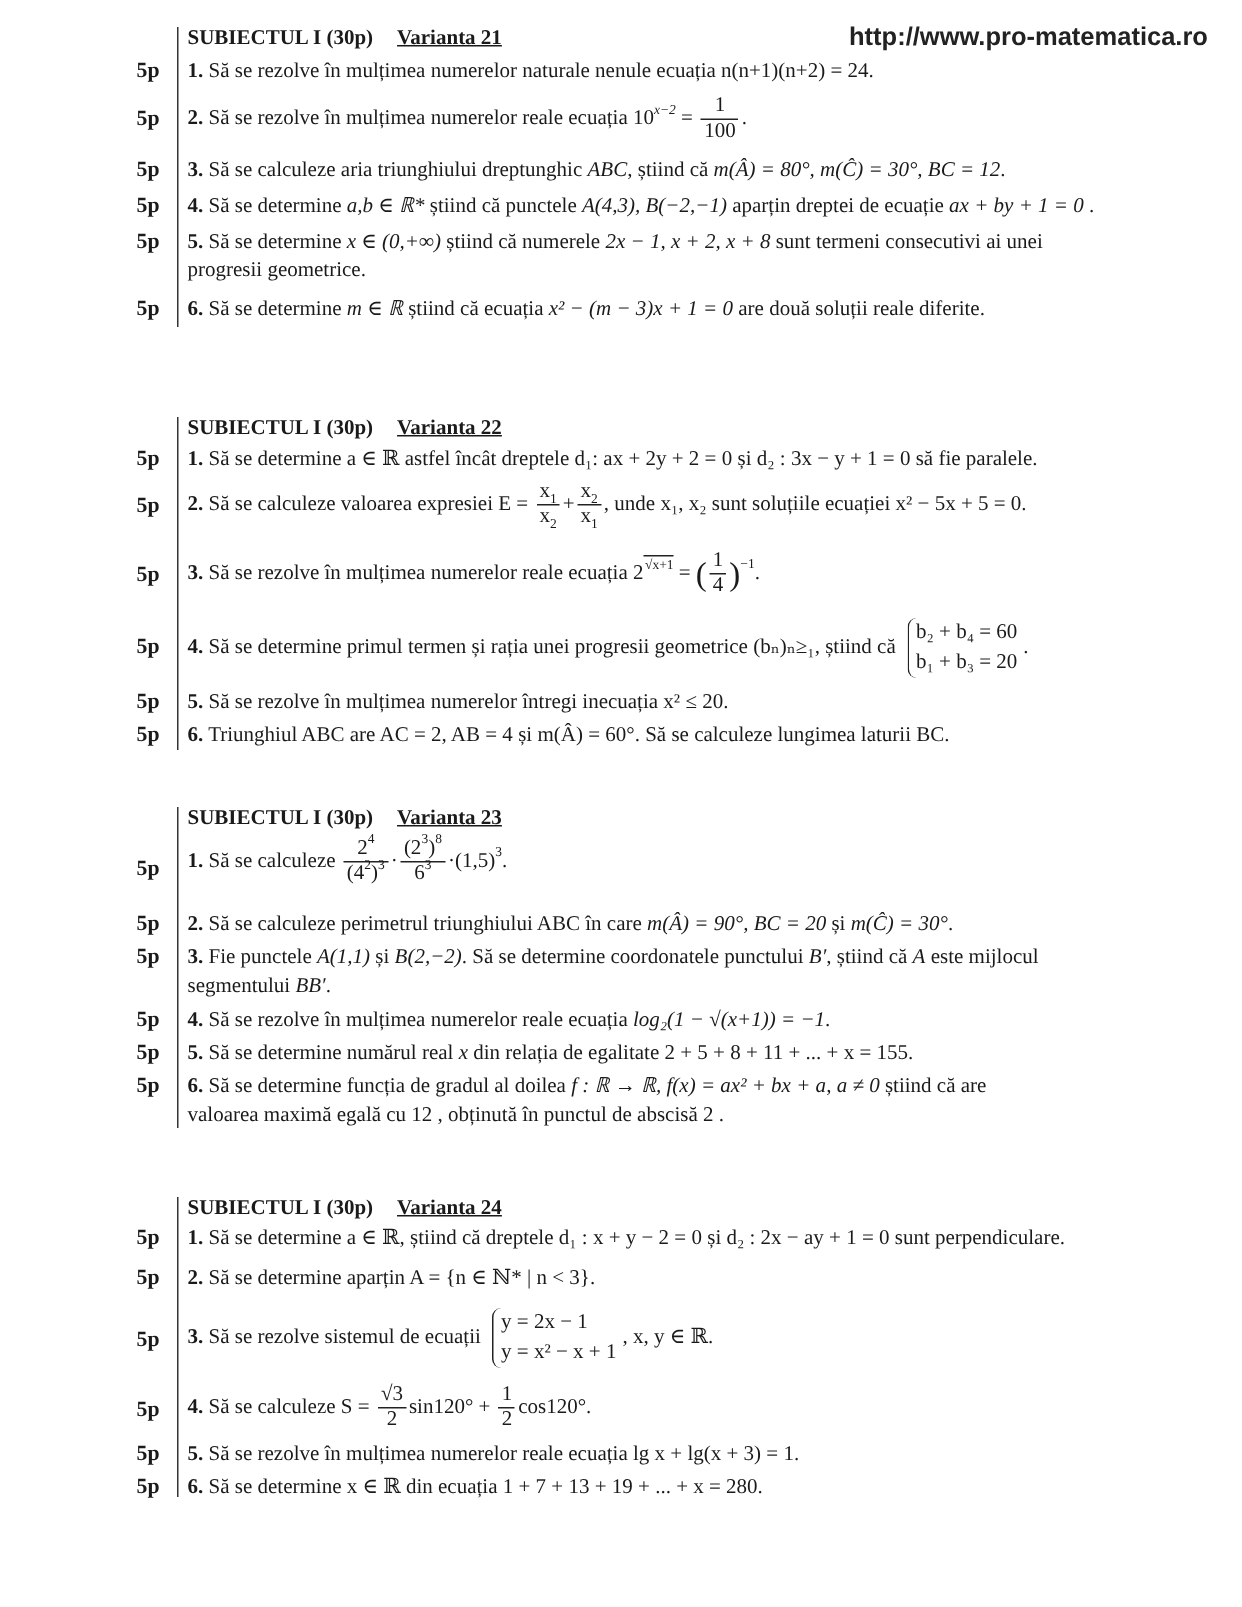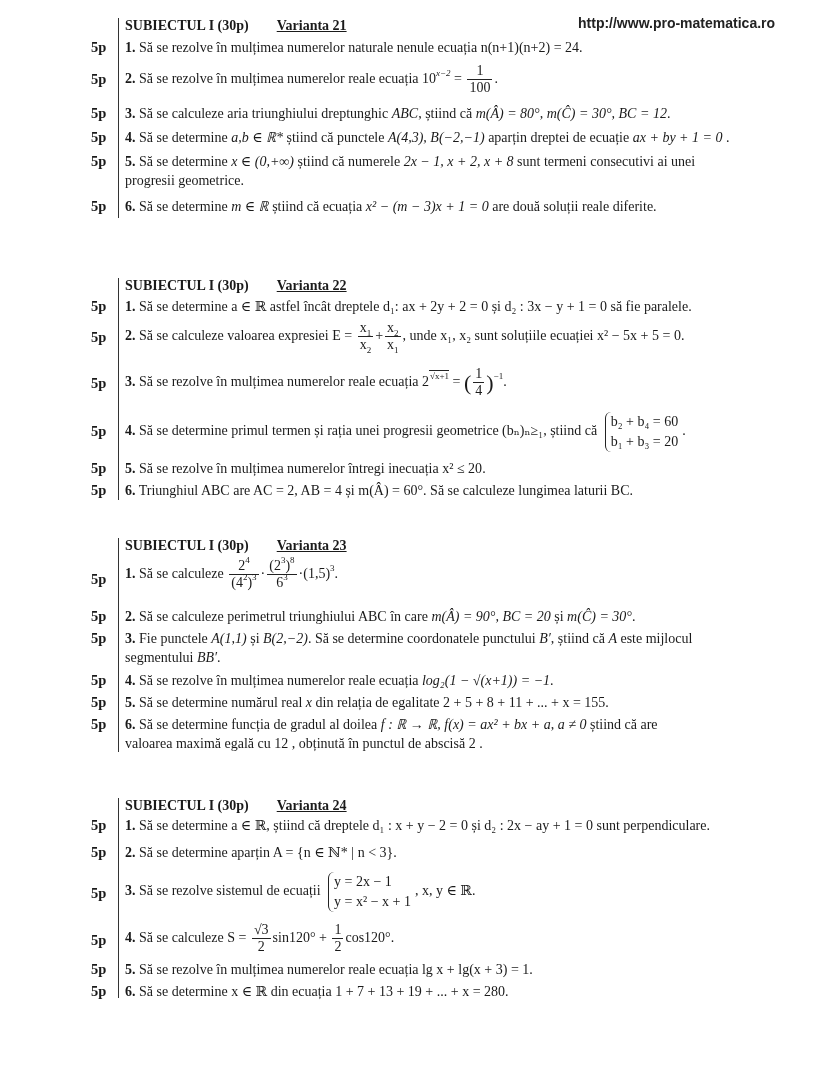--- a/index.html
+++ b/index.html
@@ -1,23 +1,23 @@
 <!DOCTYPE html>
 <html><head>
 <meta charset="utf-8">
 <style>
   html, body { margin:0; padding:0; background:#ffffff; }
   body { width:828px; height:1071px; position:relative; overflow:hidden;
          font-family:"Liberation Serif", "DejaVu Serif", serif; color:#1a1a1a; }
-  .url { position:absolute; left:578px; top:15px; font-family:"Liberation Sans", sans-serif;
-         font-weight:bold; font-size:14px; color:#222; }
+  .url { position:absolute; left:566px; top:15px; font-family:"Liberation Sans", sans-serif;
+         font-weight:bold; font-size:17px; color:#222; }
   .section { position:absolute; left:88px; width:700px; }
   .vline { position:absolute; left:30px; width:1.3px; background:#333; }
   .hdr { position:absolute; left:37px; font-weight:bold; font-size:14px; }
-  .hdr .var { margin-left:28px; text-decoration:underline; }
+  .hdr .var { margin-left:16px; text-decoration:underline; }
   .row { position:absolute; left:0; width:700px; font-size:14px; line-height:19px; }
   .pts { position:absolute; left:3px; width:26px; font-weight:bold; font-size:14.5px; }
   .txt { position:absolute; left:37px; width:650px; }
   .txt b.num { font-weight:bold; }
   .m { font-family:"Liberation Serif", serif; }
   .i { font-style:italic;text-align:right; }
   .bf { font-weight:normal; }
   sup { font-size:9px; vertical-align:7px; line-height:0; }
   sub { font-size:9px; vertical-align:-4px; line-height:0; }
   .frac { display:inline-block; vertical-align:middle; text-align:center; margin:0 2px; line-height:16px; }

